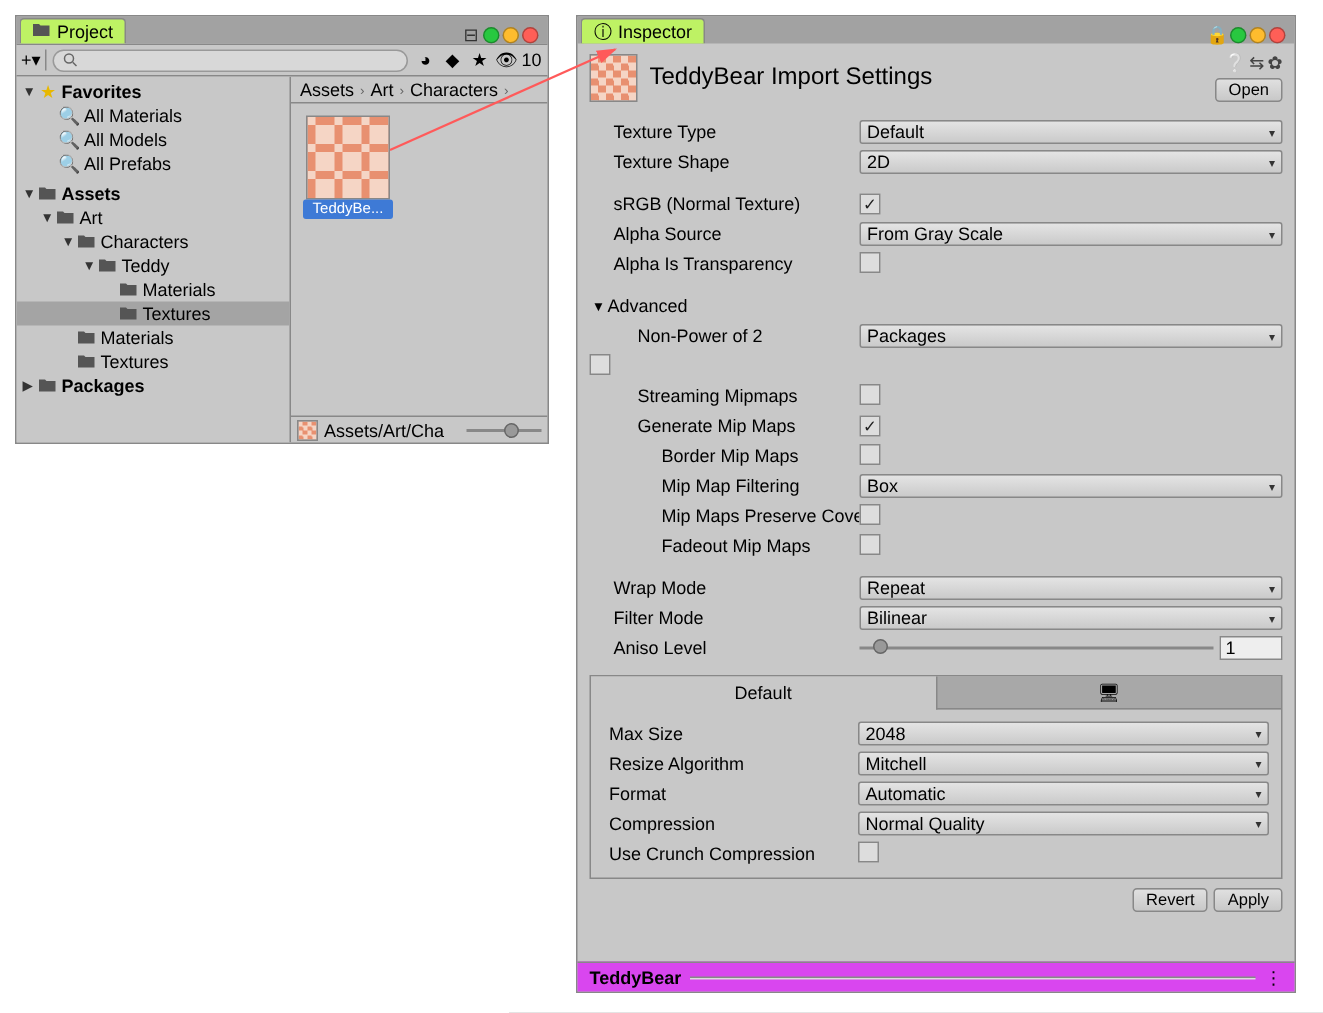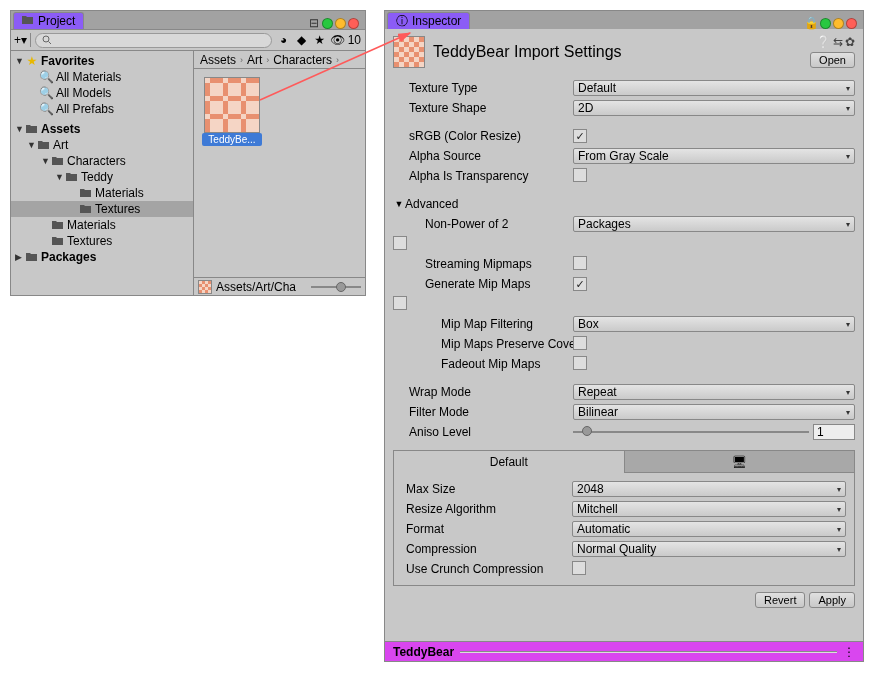--- a/index.html
+++ b/index.html
@@ -4,21 +4,21 @@
 <style>
 * { box-sizing: border-box; margin: 0; padding: 0; font-family: Arial, Helvetica, sans-serif; font-size: 12px; }
 body { background: #fff; padding: 10px; position: relative; }
 .container { display: flex; gap: 18px; }
 
 .panel { border: 1px solid #888; background: #c8c8c8; display: flex; flex-direction: column; }
 .project-panel { width: 356px; height: 286px; }
 .inspector-panel { width: 480px; height: 652px; }
 
 .tab-bar { background: #a2a2a2; display: flex; align-items: flex-end; height: 18px; position: relative; }
-.tab { background: #8b5cf6; border: 1px solid #888; border-bottom: none; padding: 2px 8px; display: flex; align-items: center; gap: 4px; height: 17px; border-radius: 3px 3px 0 0; margin-left: 2px; }
+.tab { background: #bef264; border: 1px solid #888; border-bottom: none; padding: 2px 8px; display: flex; align-items: center; gap: 4px; height: 17px; border-radius: 3px 3px 0 0; margin-left: 2px; }
 .tab-bar .spacer { flex: 1; }
 .tab-controls { display: flex; align-items: center; gap: 2px; padding-right: 6px; }
 .win-btn { width: 11px; height: 11px; border-radius: 50%; border: 0.5px solid rgba(0,0,0,0.3); }
 .win-green { background: #28c840; }
 .win-yellow { background: #febc2e; }
 .win-red { background: #ff5f57; }
 .lock-icon, .dock-icon { width: 12px; height: 12px; display: inline-flex; align-items: center; justify-content: center; color: #333; }
 
 .toolbar { border-top: 1px solid #888; border-bottom: 1px solid #888; background: #c8c8c8; padding: 3px 4px; display: flex; align-items: center; gap: 4px; height: 22px; }
 .toolbar .plus { width: 16px; height: 14px; display: flex; align-items: center; justify-content: center; border-right: 1px solid #888; padding-right: 4px; cursor: pointer; }
@@ -303,21 +303,21 @@
           <div class="prop-label">Texture Shape</div>
           <div class="prop-control">
             <div class="dropdown">
               <span>2D</span>
               <span class="dd-arrow">▾</span>
             </div>
           </div>
         </div>
     <div style="height:8px"></div>
     <div class="prop-row">
-          <div class="prop-label">sRGB (Color Resize)</div>
+          <div class="prop-label">sRGB (Normal Texture)</div>
           <div class="prop-control"><span class="checkbox checked"></span></div>
         </div>
     <div class="prop-row">
           <div class="prop-label">Alpha Source</div>
           <div class="prop-control">
             <div class="dropdown">
               <span>From Gray Scale</span>
               <span class="dd-arrow">▾</span>
             </div>
           </div>
@@ -346,20 +346,21 @@
         </div>
     <div class="prop-row">
           <div class="prop-label indent1">Streaming Mipmaps</div>
           <div class="prop-control"><span class="checkbox"></span></div>
         </div>
     <div class="prop-row">
           <div class="prop-label indent1">Generate Mip Maps</div>
           <div class="prop-control"><span class="checkbox checked"></span></div>
         </div>
     <div class="prop-row">
+          <div class="prop-label indent2">Border Mip Maps</div>
           <div class="prop-control"><span class="checkbox"></span></div>
         </div>
     <div class="prop-row">
           <div class="prop-label indent2">Mip Map Filtering</div>
           <div class="prop-control">
             <div class="dropdown">
               <span>Box</span>
               <span class="dd-arrow">▾</span>
             </div>
           </div>

